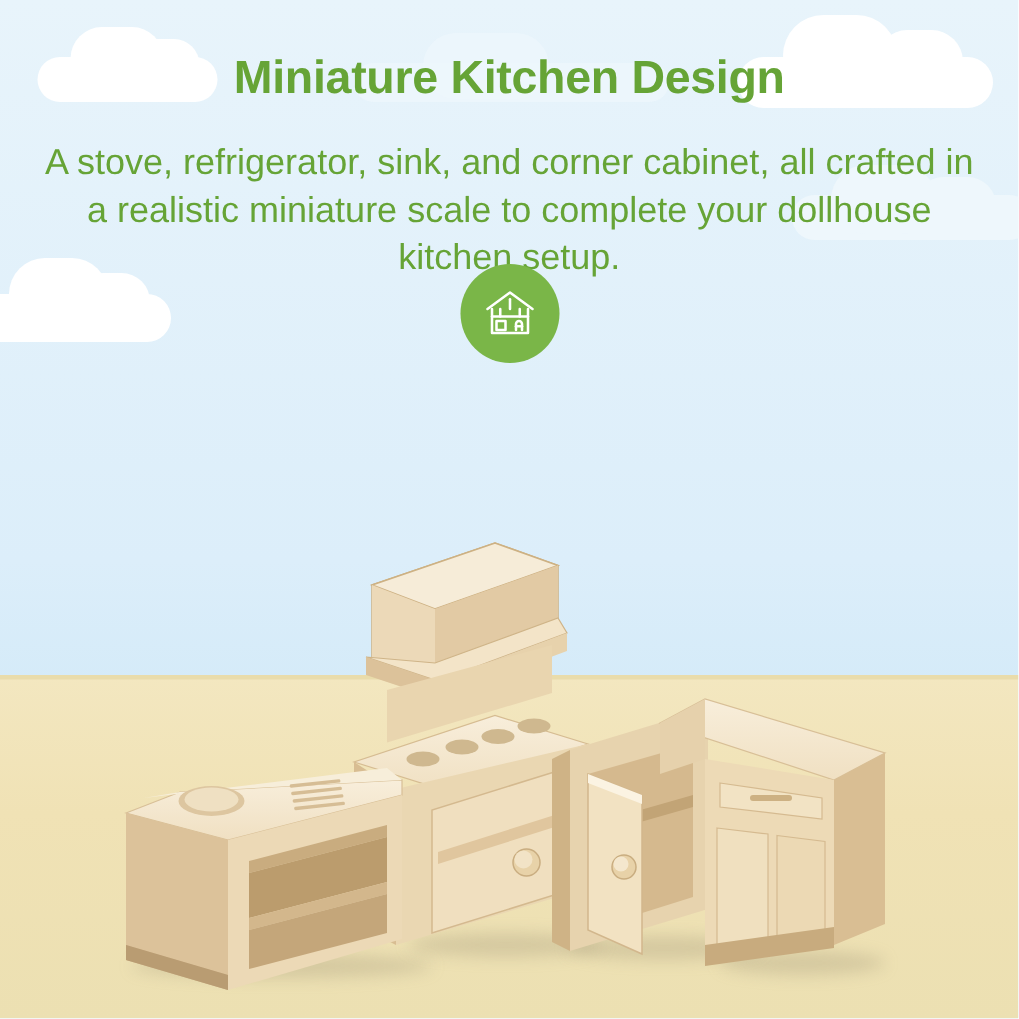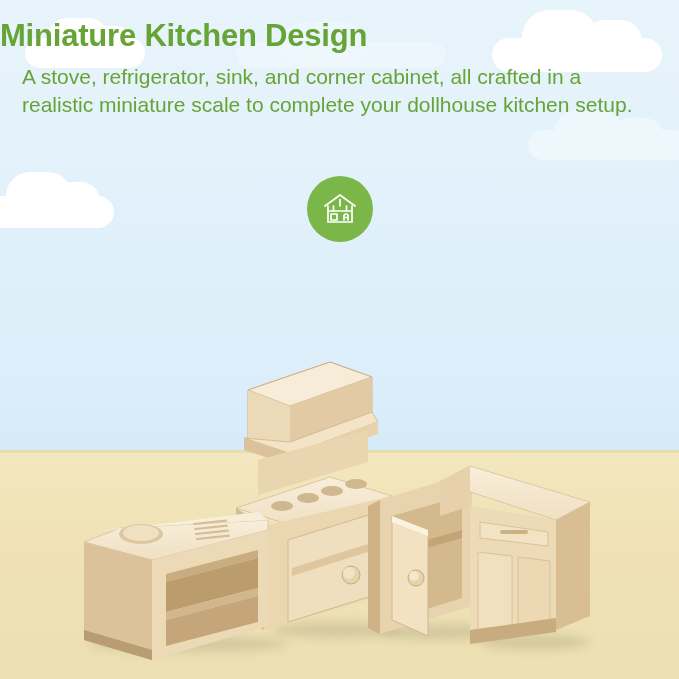--- a/index.html
+++ b/index.html
@@ -22,34 +22,34 @@
     opacity: 1;
   }
   .cloud.soft { background: #eef7fc; }
   .cloud-group { position: absolute; }
 
   
   .header {
     position: absolute;
     top: 0; left: 0;
     width: 679px;
-    text-align: left;
-    padding-top: 18px;
+    text-align: center;
+    padding-top: 34px;
     z-index: 5;
   }
   .title {
     font-size: 31px;
     font-weight: bold;
     color: #66a436;
     letter-spacing: -0.2px;
     line-height: 1.15;
   }
   .subtitle {
-    margin-top: 9px;
-    font-size: 21px;
+    margin-top: 23px;
+    font-size: 24px;
     color: #66a436;
     line-height: 1.33;
     padding: 0 22px;
   }
   
   .badge {
     position: absolute;
     left: 50%;
     transform: translateX(-50%);
     top: 176px;

